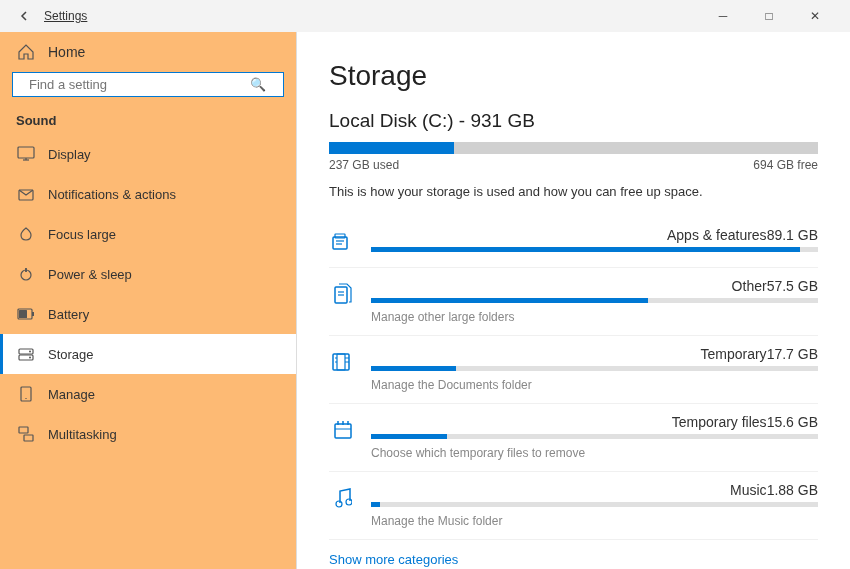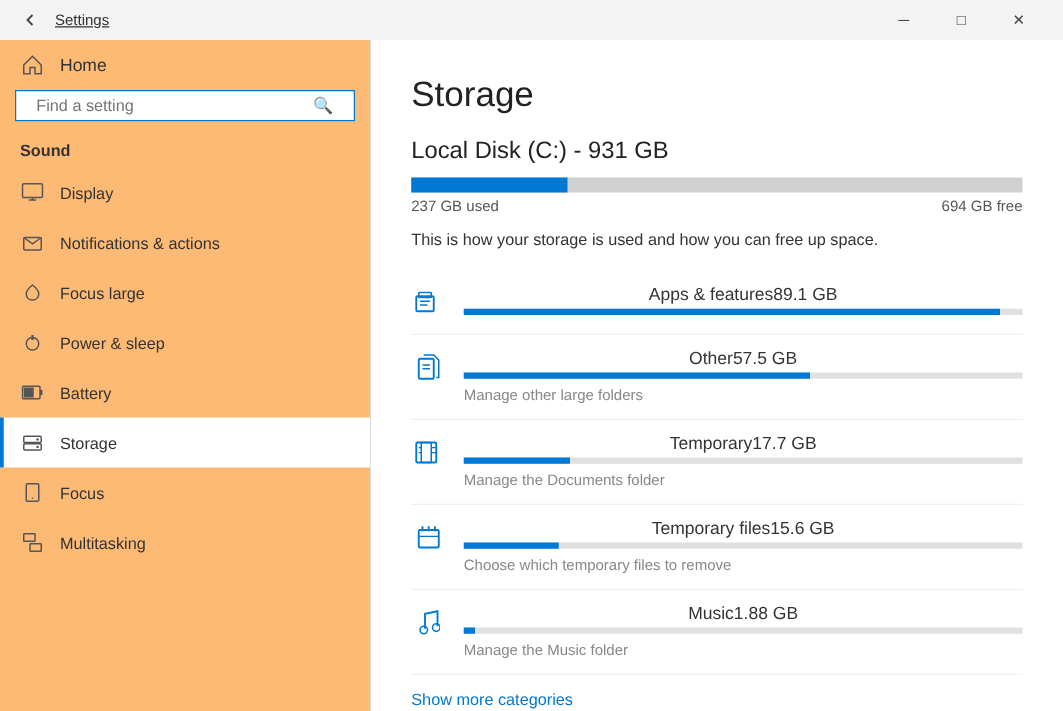--- a/index.html
+++ b/index.html
@@ -200,21 +200,21 @@
       color: #0078d4;
       flex-shrink: 0;
       margin-top: 2px;
       font-size: 18px;
     }
     .storage-item-content {
       flex: 1;
     }
     .storage-item-header {
       display: flex;
-      justify-content: center;
+      justify-content: flex-end;
       align-items: center;
       margin-bottom: 4px;
     }
     .storage-item-name {
       font-size: 14px;
       color: #333;
     }
     .storage-item-size {
       font-size: 14px;
       color: #333;
@@ -344,21 +344,21 @@
       <span>Storage</span>
     </div>
 
     <div class="sidebar-item">
       <div class="sidebar-icon">
         <svg width="12" height="16" viewBox="0 0 12 16" fill="none">
             <rect x="1" y="1" width="10" height="14" rx="1" stroke="#555" stroke-width="1.2"></rect>
             <line x1="6" y1="12" x2="6" y2="13" stroke="#555" stroke-width="1.2"></line>
           </svg>
       </div>
-      <span>Focus</span>
+      <span>Manage</span>
     </div>
 
     <div class="sidebar-item">
       <div class="sidebar-icon">
         <svg width="16" height="16" viewBox="0 0 16 16" fill="none">
             <rect x="1" y="1" width="9" height="6" rx="0.5" stroke="#555" stroke-width="1.2"></rect>
             <rect x="6" y="9" width="9" height="6" rx="0.5" stroke="#555" stroke-width="1.2"></rect>
           </svg>
       </div>
       <span>Multitasking</span>

